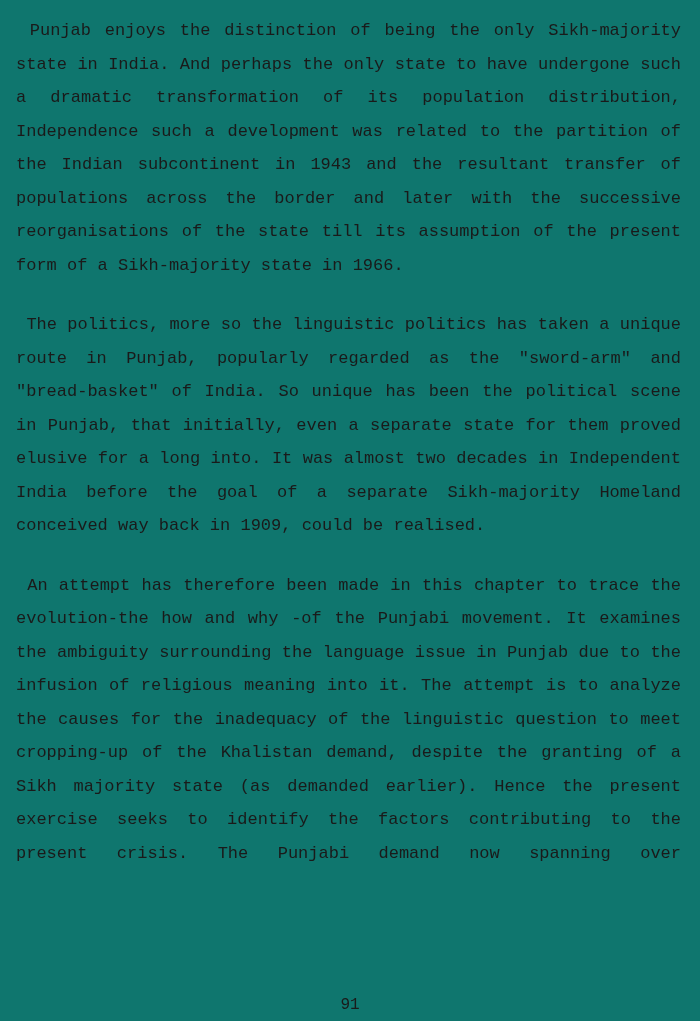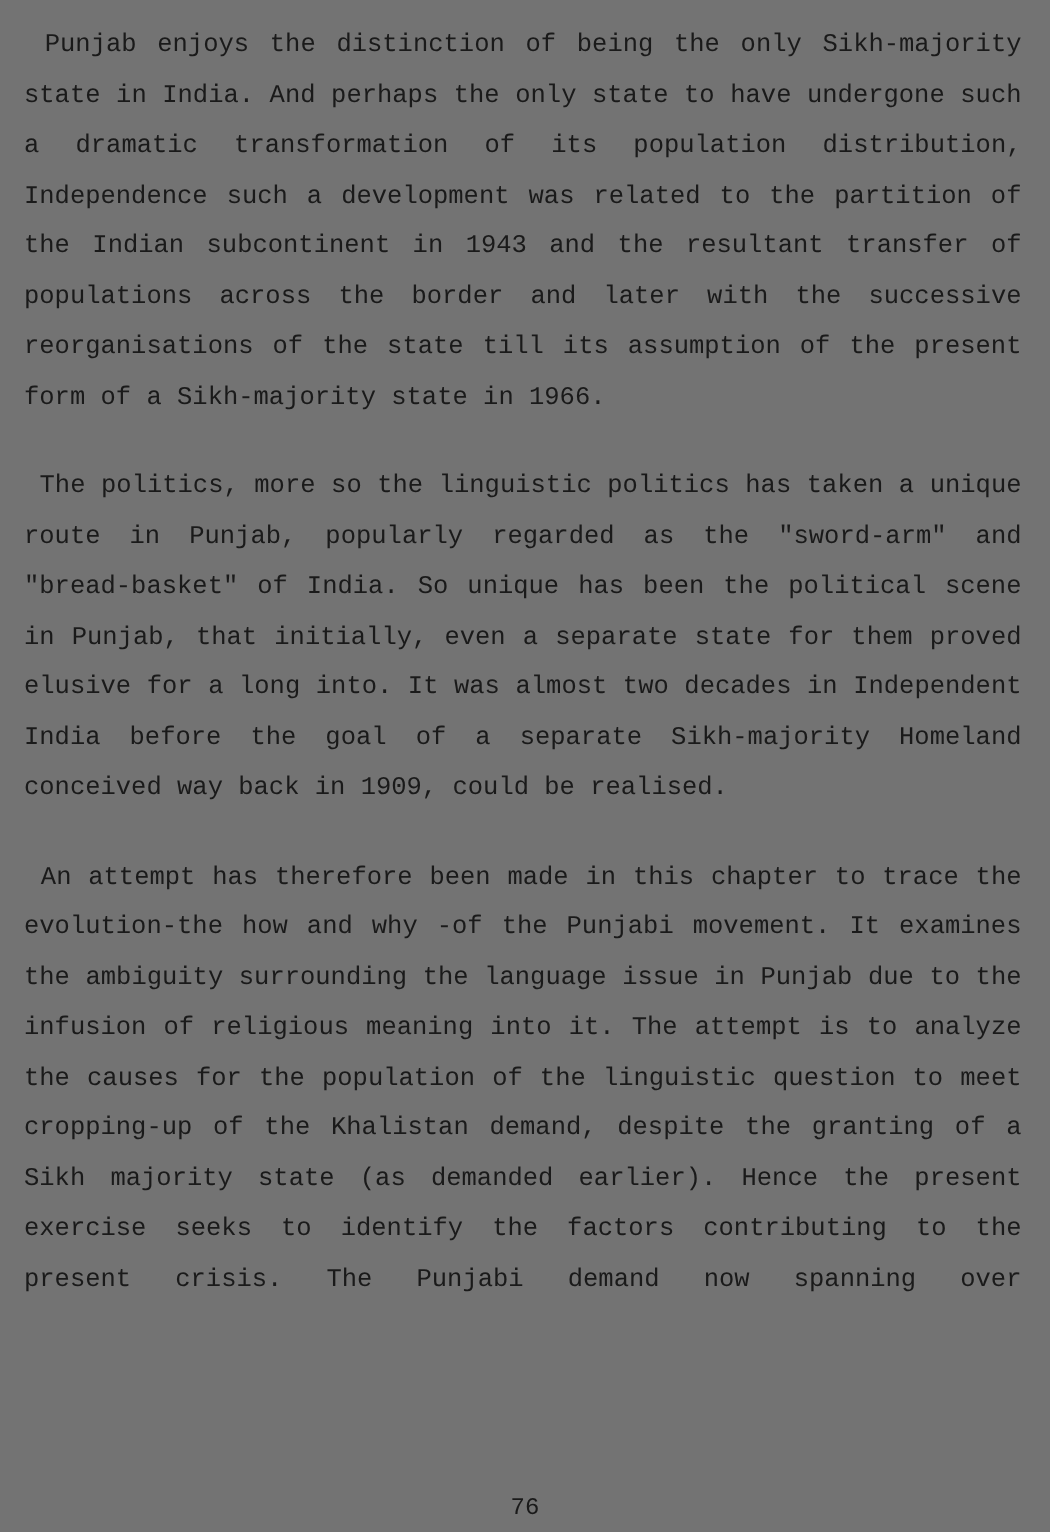--- a/index.html
+++ b/index.html
@@ -14,21 +14,21 @@
     overflow: hidden;
     font-family: "Liberation Mono", "DejaVu Sans Mono", monospace;
     color: #1a1a1a;
   }
   .page {
     position: absolute;
     top: 0;
     left: 0;
     width: 700px;
     height: 1021px;
-    background: #737373;
+    background: #0f766e;
   }
   .text-block {
     position: absolute;
     top: 14px;
     left: 16px;
     width: 665px;
     font-size: 17px;
     line-height: 33.5px;
   }
   .para {
@@ -82,21 +82,21 @@
         <div class="line just">in Punjab, that initially, even a separate state for them proved</div>
         <div class="line just">elusive for a long into. It was almost two decades in Independent</div>
         <div class="line just">India before the goal of a separate Sikh-majority Homeland</div>
         <div class="line left">conceived way back in 1909, could be realised.</div>
       </div>
       <div class="para">
         <div class="line just"> An attempt has therefore been made in this chapter to trace the</div>
         <div class="line just">evolution-the how and why -of the Punjabi movement. It examines</div>
         <div class="line just">the ambiguity surrounding the language issue in Punjab due to the</div>
         <div class="line just">infusion of religious meaning into it. The attempt is to analyze</div>
-        <div class="line just">the causes for the population of the linguistic question to meet</div>
+        <div class="line just">the causes for the inadequacy of the linguistic question to meet</div>
         <div class="line just">cropping-up of the Khalistan demand, despite the granting of a</div>
         <div class="line just">Sikh majority state (as demanded earlier). Hence the present</div>
         <div class="line just">exercise seeks to identify the factors contributing to the</div>
         <div class="line just">present crisis. The Punjabi demand now spanning over</div>
       </div>
     </div>
-  <div class="page-footer">76</div>
+  <div class="page-footer">91</div>
 </div>
 
 </body></html>

